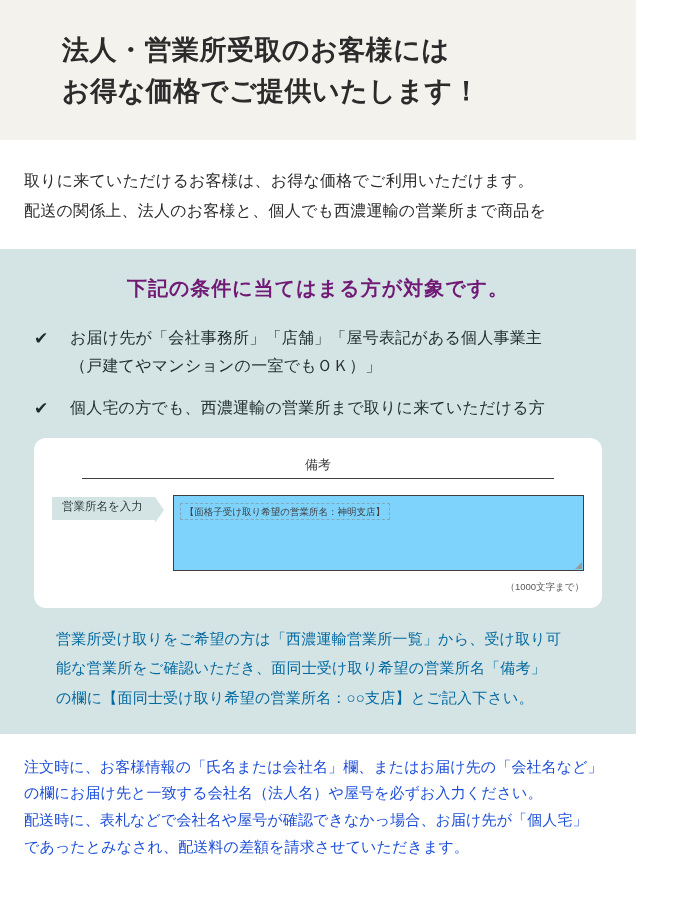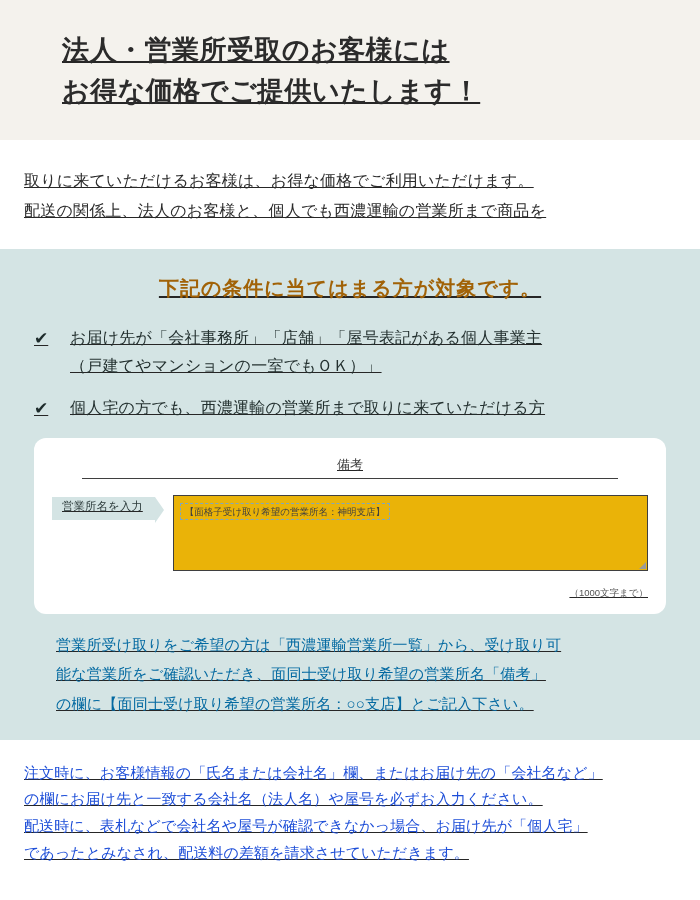--- a/index.html
+++ b/index.html
@@ -9,24 +9,23 @@
   body {
     width: 700px;
     height: 900px;
     background: #ffffff;
     font-family: "Liberation Sans", "DejaVu Sans", sans-serif;
     color: #262626;
     overflow: hidden;
   }
   .page {
     position: relative;
-    width: 700px;
+    width: 636px;
     height: 900px;
     box-sizing: border-box;
-    text-decoration: underline;
   }
 
   
   .header-band {
     background: #f4f2ed;
     padding: 30px 0 28px 62px;
     box-sizing: border-box;
   }
   .header-line {
     font-size: 27px;
@@ -53,21 +52,21 @@
   .cond-block {
     background: #d4e4e4;
     padding: 26px 0 22px 0;
     box-sizing: border-box;
   }
   .cond-title {
     text-align: center;
     font-size: 20px;
     font-weight: bold;
     letter-spacing: 1px;
-    color: #a16207;
+    color: #701a75;
     margin-bottom: 22px;
   }
   .cond-list {
     padding: 0 40px 0 34px;
   }
   .cond-item {
     display: flex;
     align-items: flex-start;
     margin-bottom: 14px;
   }
@@ -135,21 +134,21 @@
   .textarea-wrap {
     flex: 1 1 auto;
     margin-left: 18px;
   }
   .textarea-box {
     border: 1px solid #3f3f3f;
     height: 76px;
     padding: 5px 6px;
     box-sizing: border-box;
     position: relative;
-    background: #eab308;
+    background: #7dd3fc;
   }
   .textarea-placeholder {
     display: inline-block;
     border: 1px dashed #7fa8bd;
     color: #3f3f3f;
     font-size: 9.5px;
     padding: 2px 4px;
     line-height: 1.2;
   }
   .textarea-box::after {
@@ -159,21 +158,21 @@
     bottom: 1px;
     width: 0;
     height: 0;
     border-left: 7px solid transparent;
     border-bottom: 7px solid #9a9a9a;
   }
   .charlimit {
     text-align: right;
     font-size: 9.5px;
     color: #555;
-    margin-top: 16px;
+    margin-top: 10px;
   }
 
   
   .cond-note {
     padding: 16px 40px 0 56px;
     font-size: 15px;
     line-height: 1.95;
     letter-spacing: 0.2px;
     color: #0369a1;
   }

